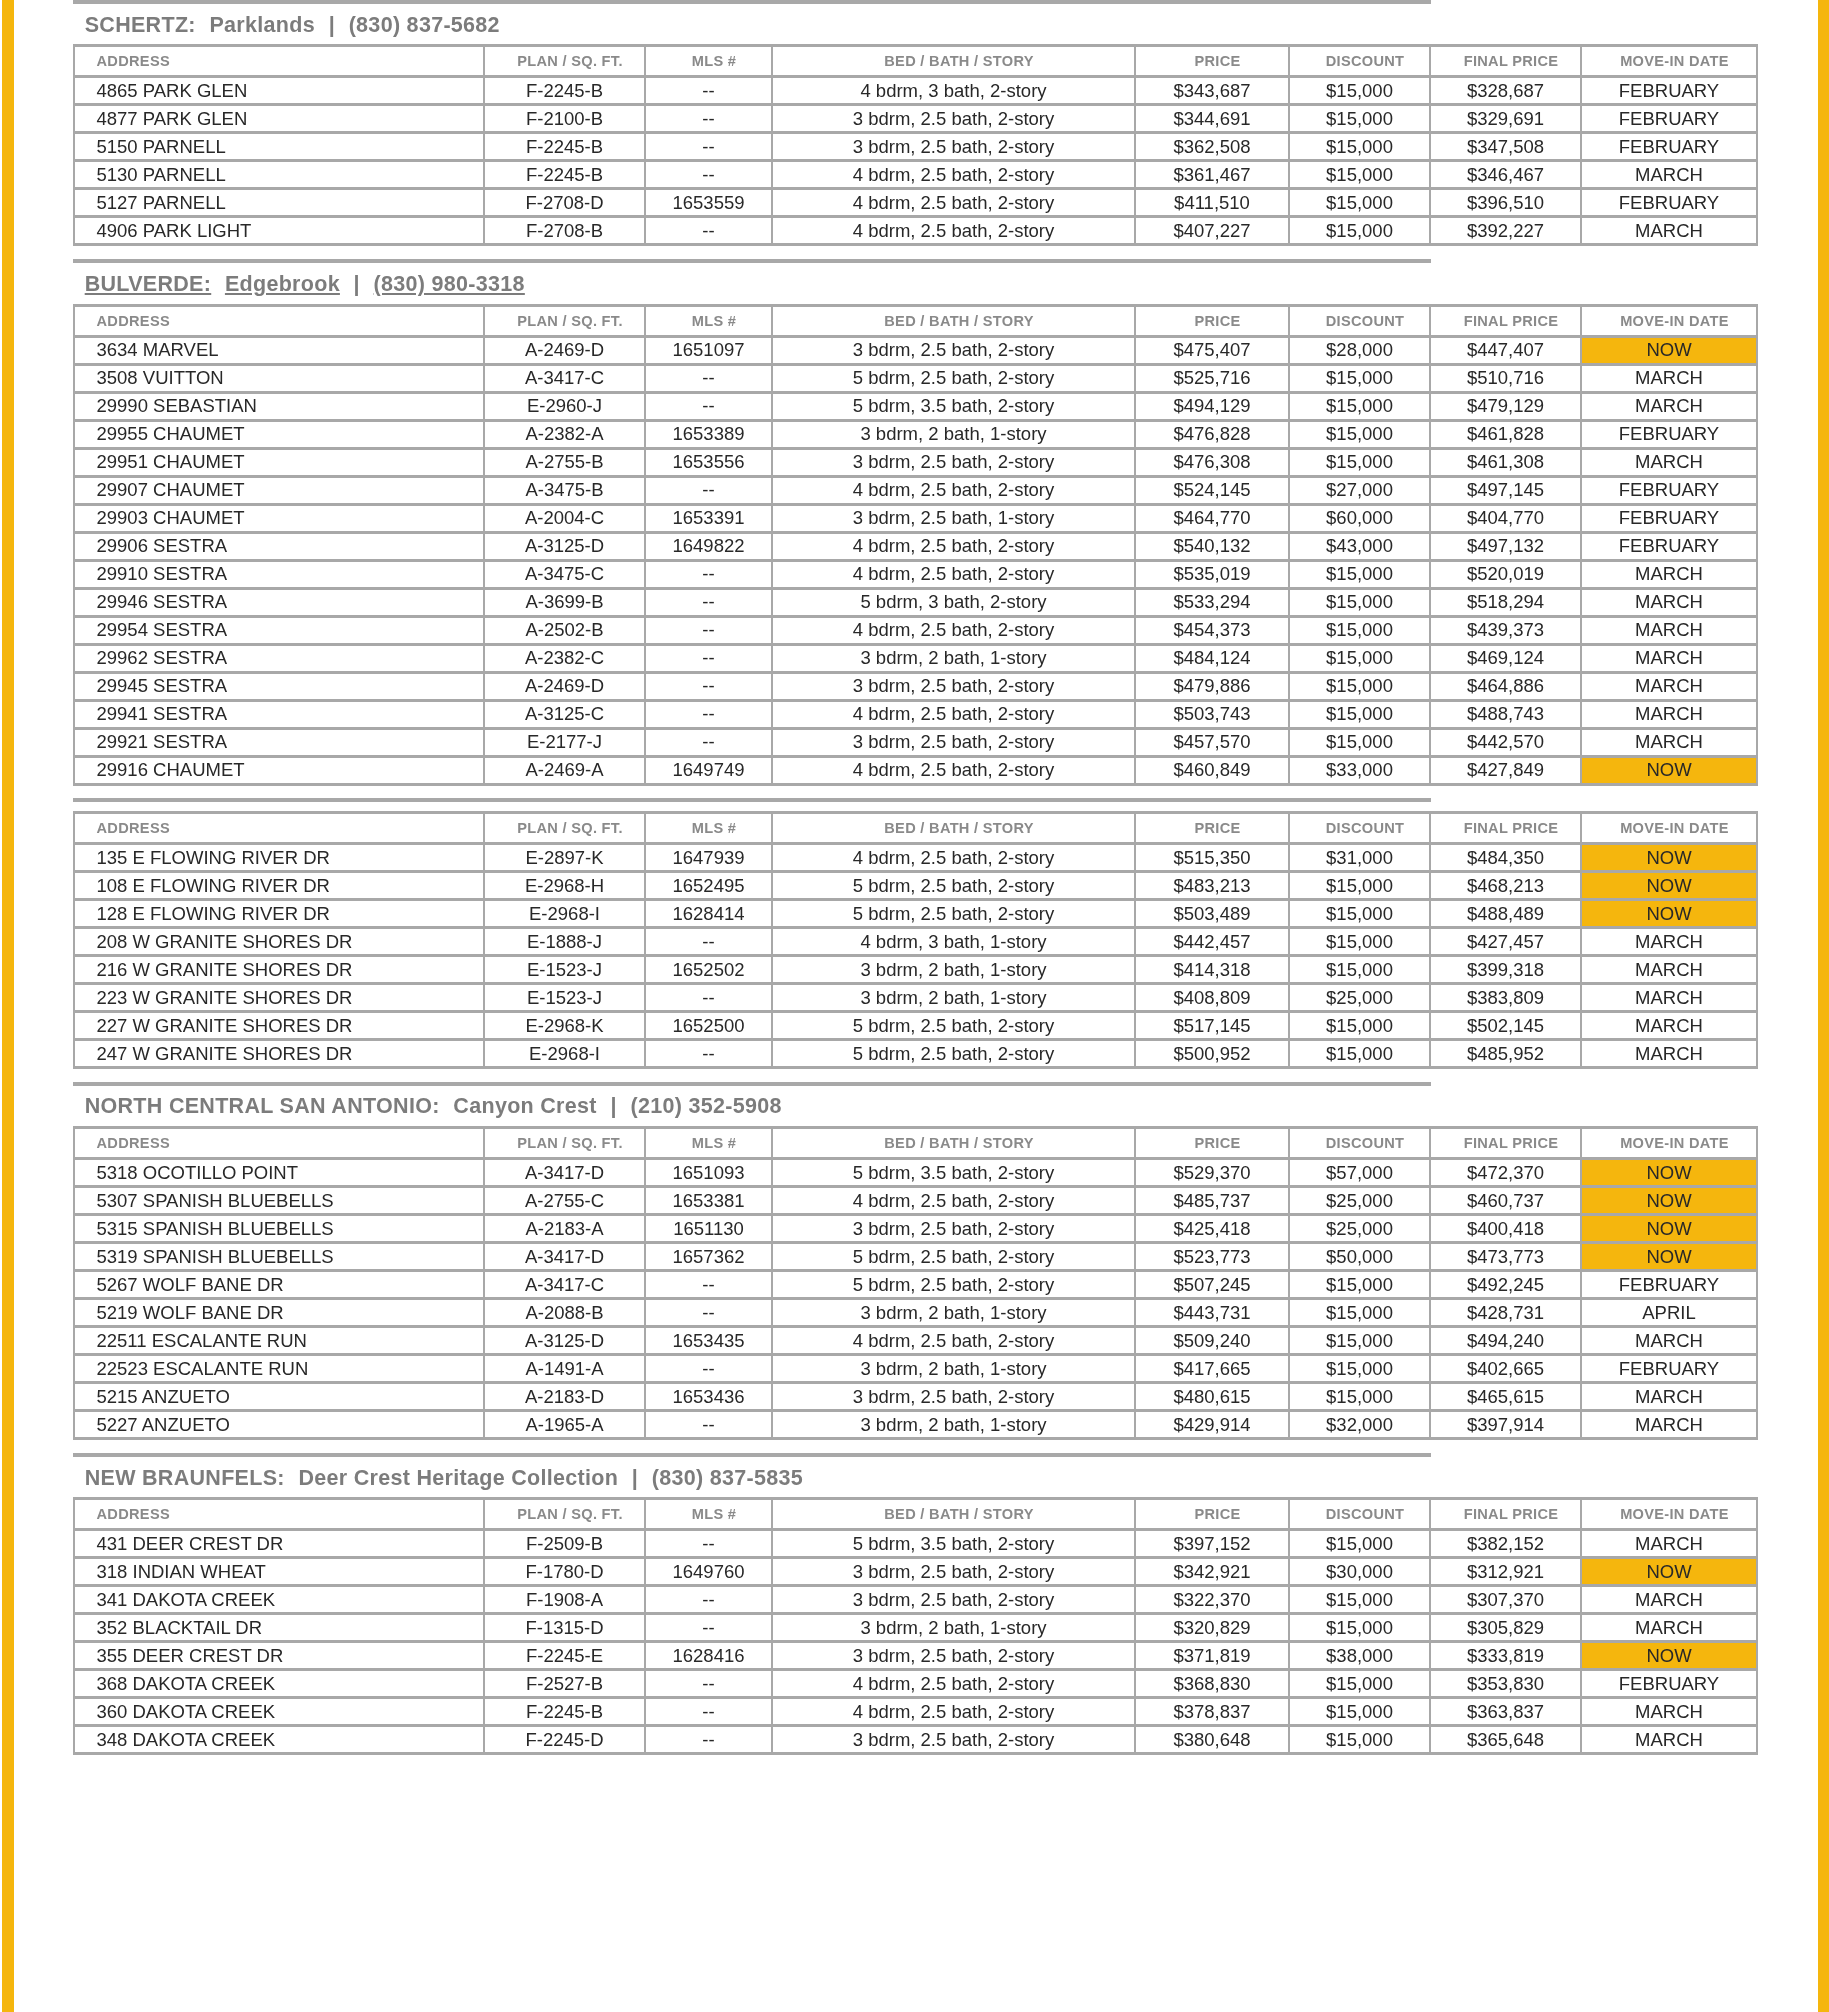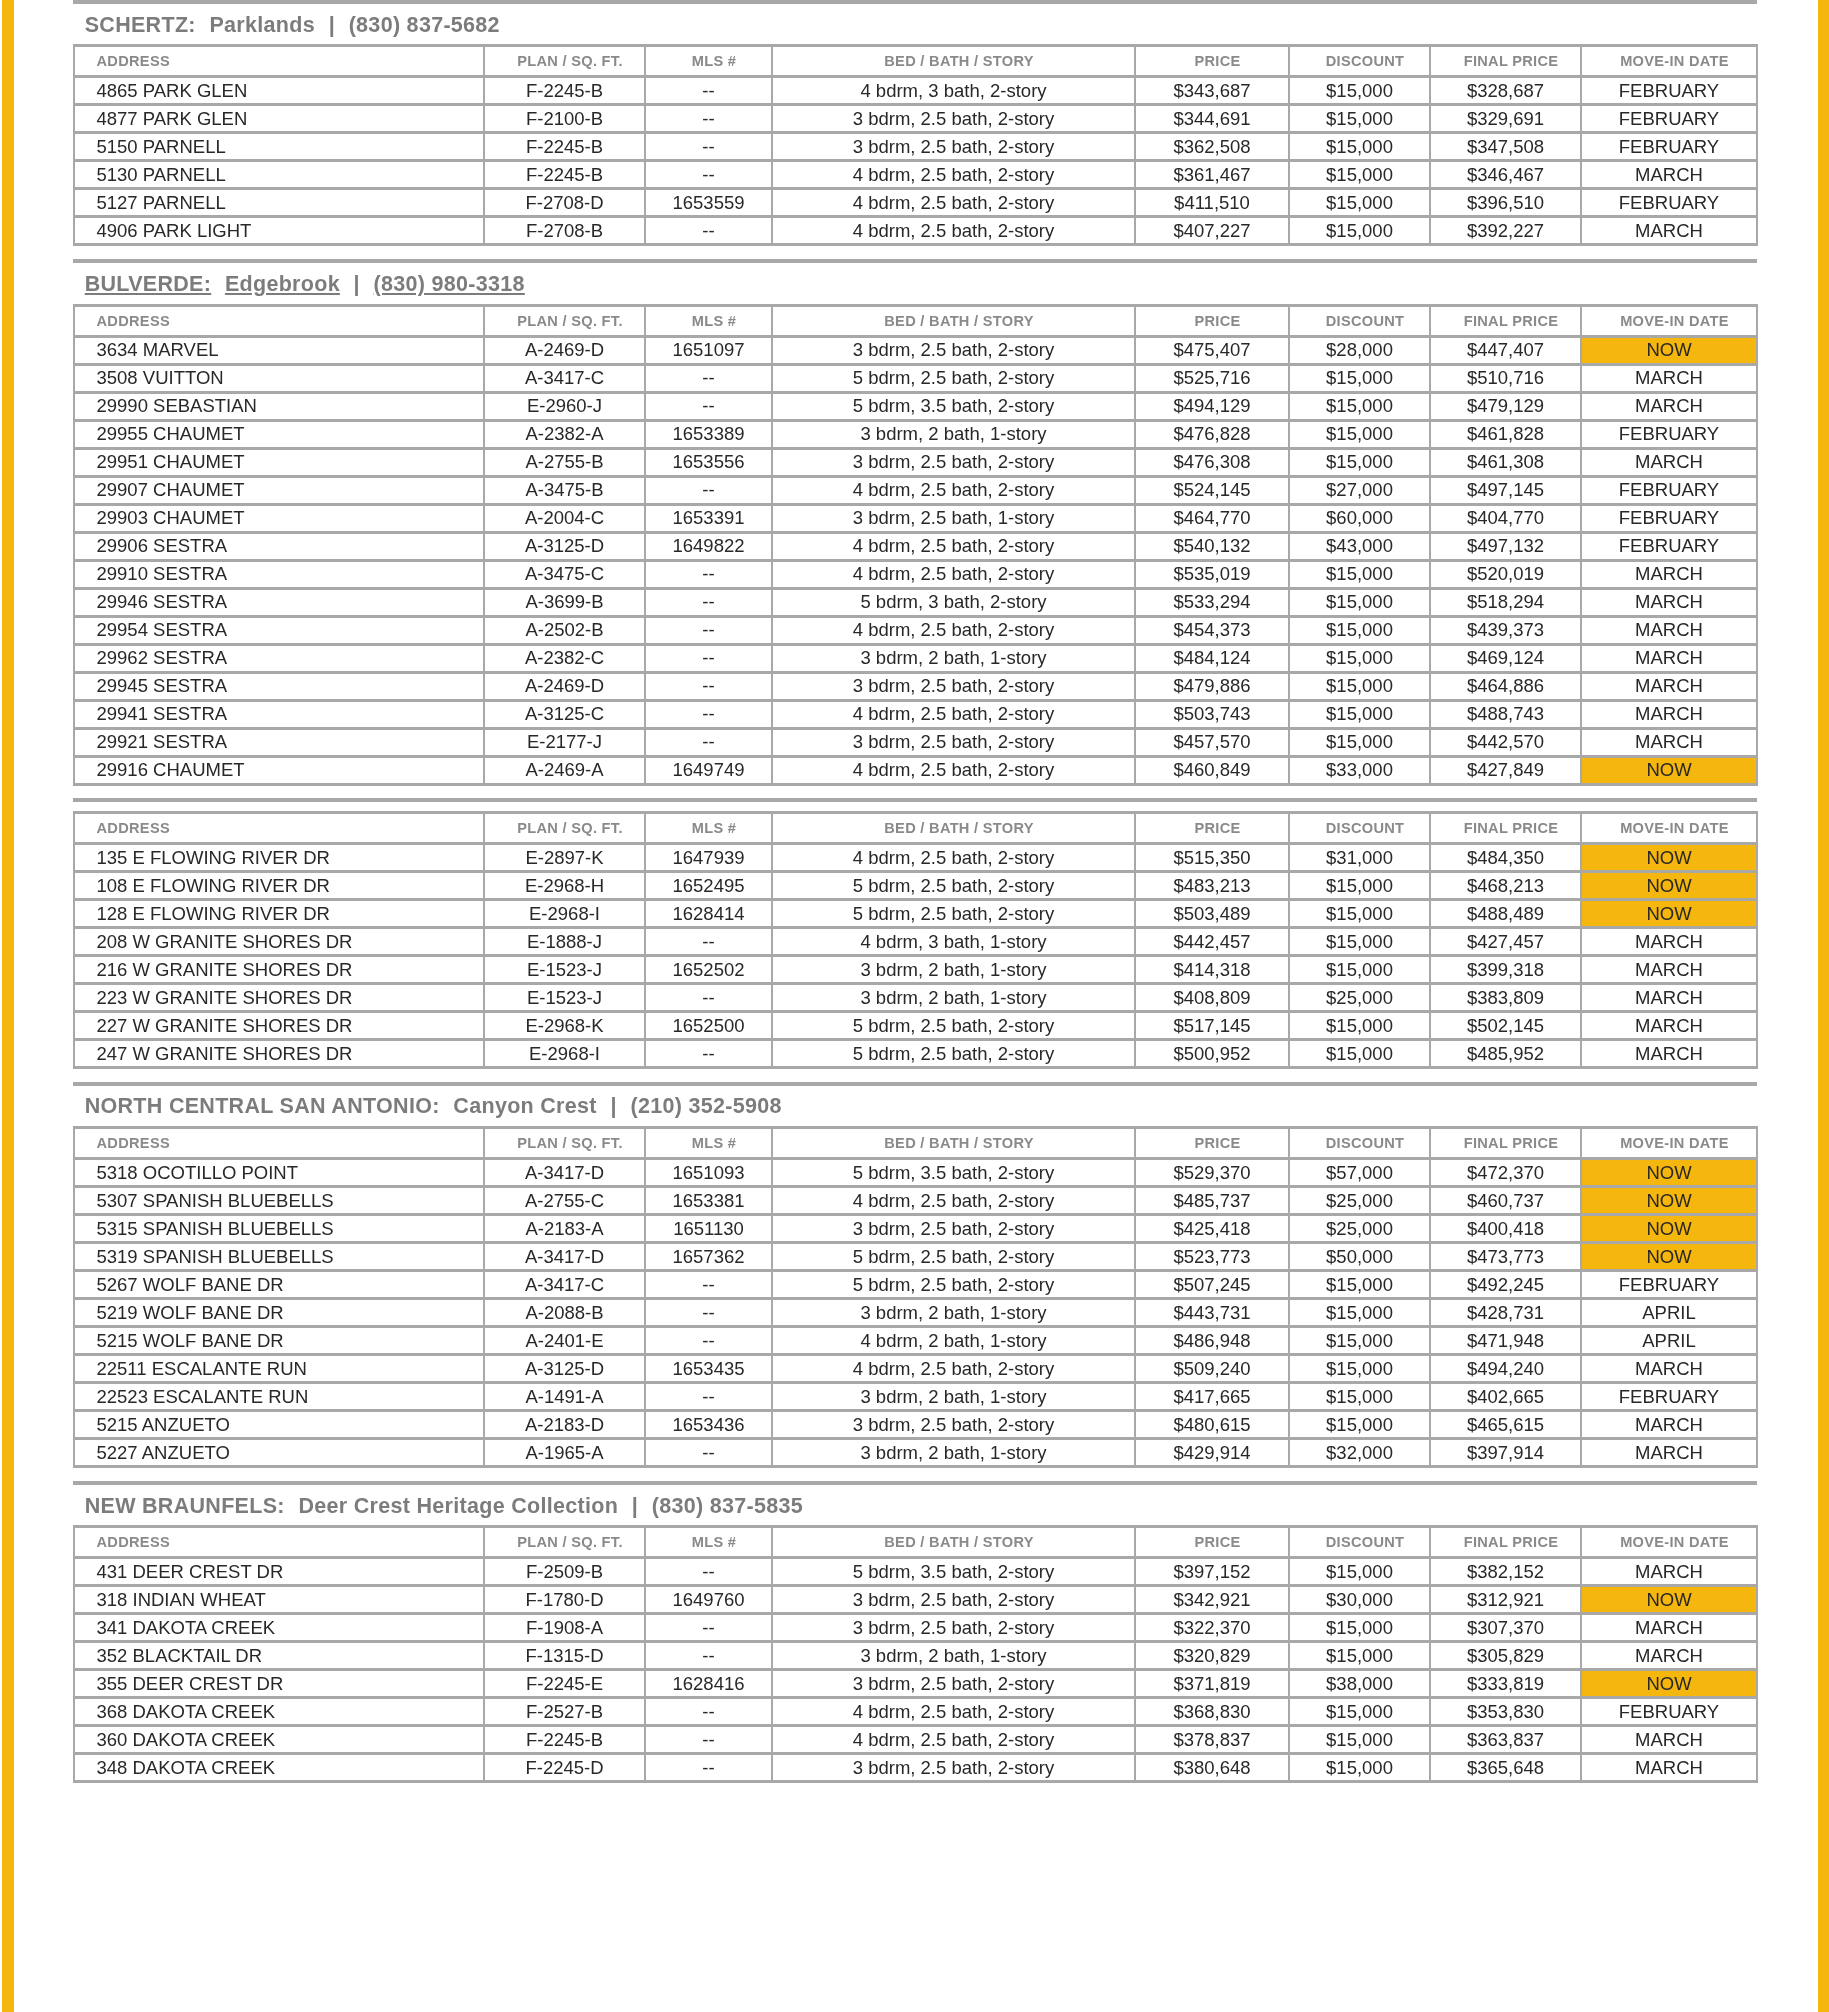--- a/index.html
+++ b/index.html
@@ -4,21 +4,21 @@
 <style>
   html,body{margin:0;padding:0;background:#fff;}
   body{
     width:1830px; min-height:2013px; position:relative;
     font-family:"Liberation Sans","DejaVu Sans",sans-serif;
     -webkit-font-smoothing:antialiased;
   }
   .edge-stripe{position:absolute;top:0;bottom:0;width:11.7px;}
   .edge-left{left:2px;}
   .edge-right{right:0;}
-  .content{position:absolute;left:73px;top:0;width:1684px;}
+  .content{position:absolute;left:73px;top:0;width:1358px;}
   .section{margin-bottom:12.7px;}
   .section-rule{height:3.9px;margin-bottom:8.8px;}
   .section-title{
     font-size:21.5px;font-weight:bold;color:#7C7C7C;
     padding-left:11.7px;margin-bottom:6.8px;letter-spacing:0.3px;white-space:nowrap;
   }
   .section-title .sp{display:inline-block;width:13.7px;}
   table{border-collapse:collapse;table-layout:fixed;width:1682px;}
   th,td{
     box-sizing:border-box;white-space:nowrap;overflow:hidden;
@@ -512,30 +512,20 @@
             <td class="addr">5219 WOLF BANE DR</td>
             <td>A-2088-B</td>
             <td>--</td>
             <td>3 bdrm, 2 bath, 1-story</td>
             <td>$443,731</td>
             <td>$15,000</td>
             <td>$428,731</td>
             <td>APRIL</td>
           </tr>
           <tr>
-            <td class="addr">5215 WOLF BANE DR</td>
-            <td>A-2401-E</td>
-            <td>--</td>
-            <td>4 bdrm, 2 bath, 1-story</td>
-            <td>$486,948</td>
-            <td>$15,000</td>
-            <td>$471,948</td>
-            <td>APRIL</td>
-          </tr>
-          <tr>
             <td class="addr">22511 ESCALANTE RUN</td>
             <td>A-3125-D</td>
             <td>1653435</td>
             <td>4 bdrm, 2.5 bath, 2-story</td>
             <td>$509,240</td>
             <td>$15,000</td>
             <td>$494,240</td>
             <td>MARCH</td>
           </tr>
           <tr>

